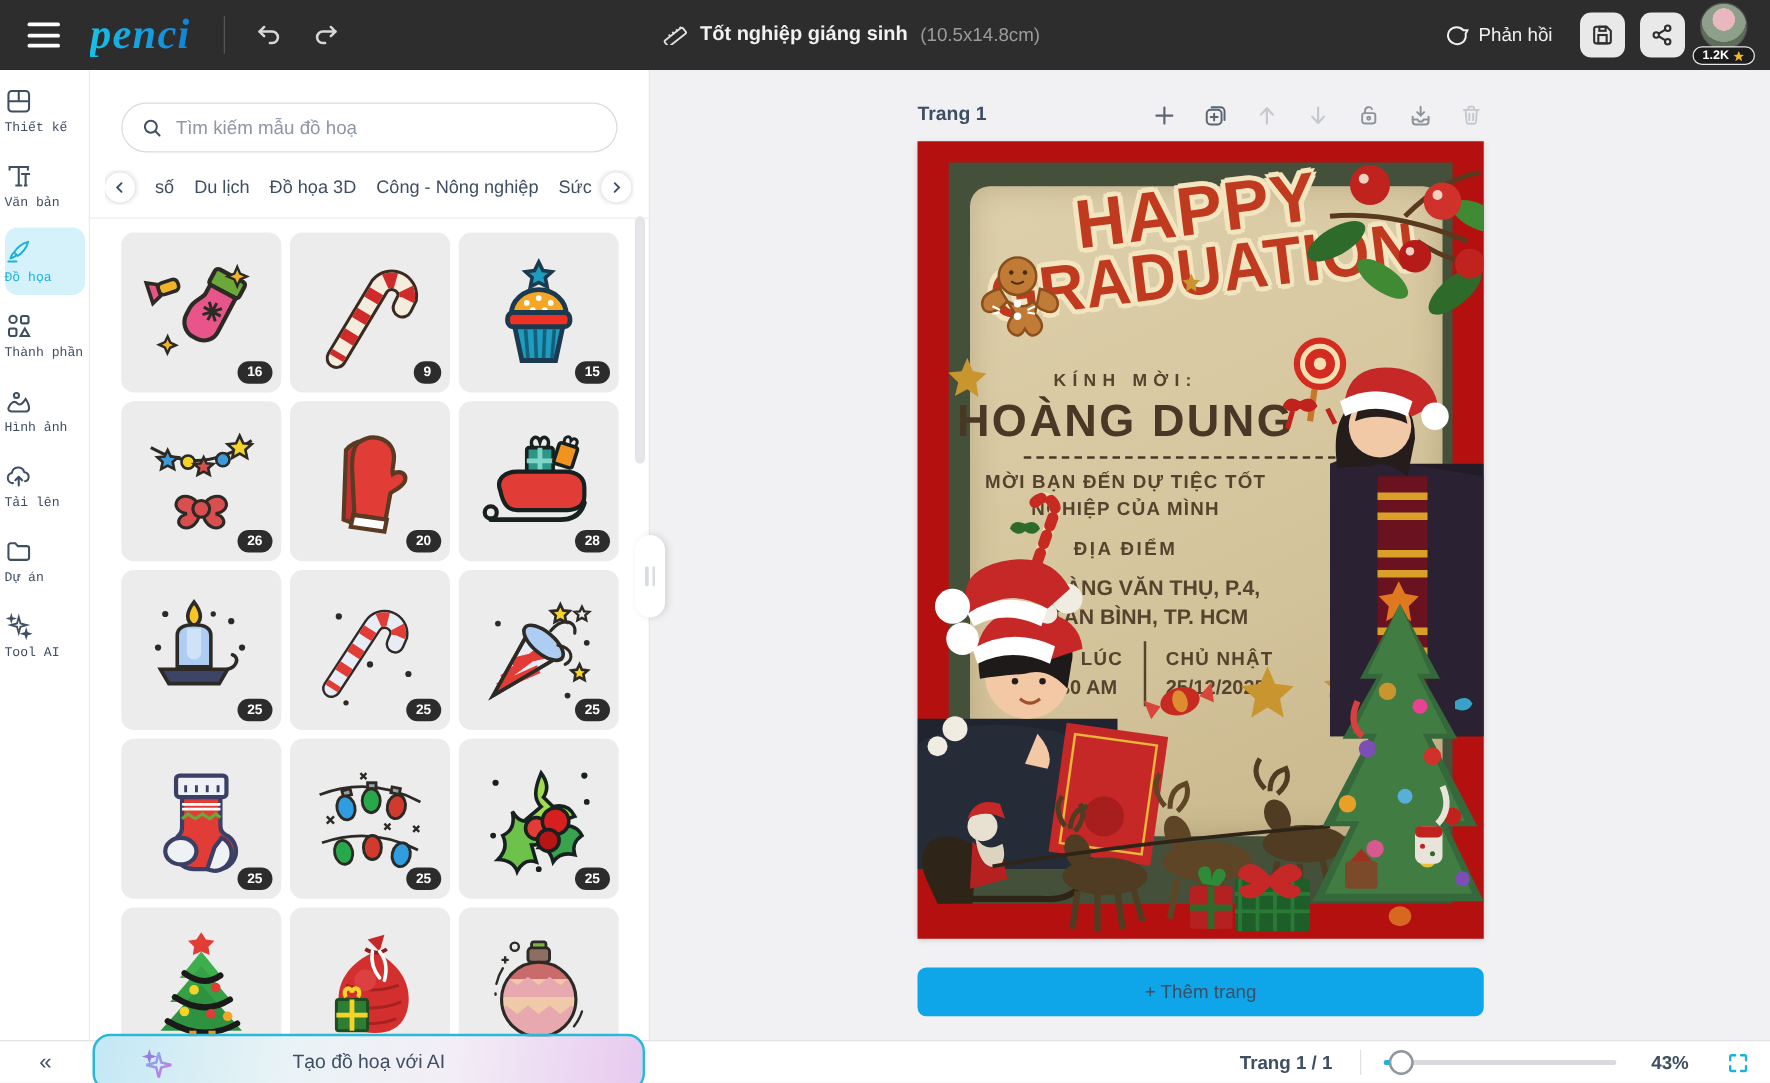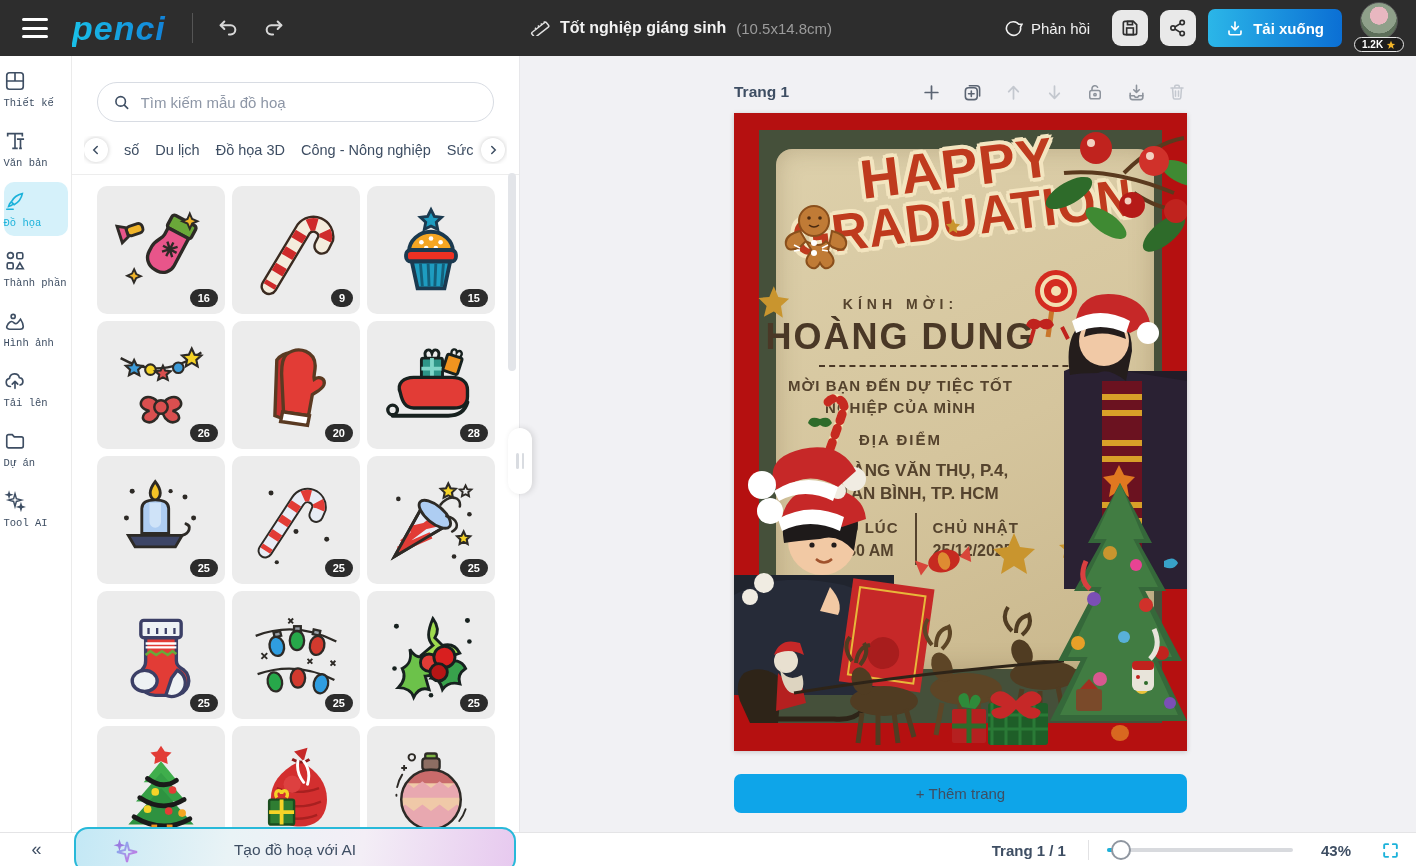--- a/index.html
+++ b/index.html
@@ -3,21 +3,21 @@
 <meta charset="utf-8">
 <style>
   * { margin:0; padding:0; box-sizing:border-box; }
   html,body { width:1416px; height:866px; overflow:hidden; font-family:"Liberation Sans",sans-serif; background:#f1f1f4; }
 
   
   .topbar { position:absolute; left:0; top:0; width:1416px; height:56px; background:#2d2d2d; display:flex; align-items:center; z-index:50; }
   .hamburger { width:26px; height:20px; margin-left:22px; display:flex; flex-direction:column; justify-content:space-between; cursor:pointer; }
   .hamburger span { display:block; height:3px; border-radius:2px; background:#fff; }
   .logo { margin-left:24px; font-size:34px; font-weight:bold; font-style:italic; letter-spacing:1px;
-          background:linear-gradient(90deg,#19c0e8,#1282d8); -webkit-background-clip:text; background-clip:text; color:transparent; }
+          background:linear-gradient(90deg,#19c0e8,#1282d8); -webkit-background-clip:text; background-clip:text; color:transparent;font-family:Liberation Serif, serif; }
   .tb-divider { width:1px; height:30px; background:#555; margin:0 18px 0 26px; }
   .tb-icon-btn { width:34px; height:34px; display:flex; align-items:center; justify-content:center; margin-right:12px; cursor:pointer; border-radius:6px; }
   .tb-icon-btn svg { stroke:#d8d8d8; }
   .doc-title-group { position:absolute; left:530px; top:0; height:56px; display:flex; align-items:center; gap:10px; }
   .doc-title { color:#f2f2f2; font-size:16px; font-weight:bold;text-align:center; }
   .doc-dims { color:#9b9b9b; font-size:15px;text-align:center; }
   .tb-right { position:absolute; right:0; top:0; height:56px; display:flex; align-items:center; }
   .feedback { display:flex; align-items:center; gap:8px; color:#f0f0f0; font-size:15px; font-weight:normal; margin-right:22px; cursor:pointer; }
   .sq-btn { width:36px; height:36px; border-radius:9px; background:#e9e9e9; display:flex; align-items:center; justify-content:center; margin-right:12px; cursor:pointer; }
   .download-btn { height:38px; padding:0 18px; border-radius:7px; background:linear-gradient(90deg,#2bb6e8,#0b6fd4); color:#fff; font-size:15px; font-weight:bold; display:flex; align-items:center; gap:9px; cursor:pointer; margin-right:18px; }
@@ -152,27 +152,20 @@
           <rect x="9" y="4" width="6" height="4"></rect>
         </svg>
     </div>
     <div class="sq-btn">
       <svg width="20" height="20" viewBox="0 0 24 24" fill="none" stroke="#2f2f2f" stroke-width="2">
           <circle cx="6" cy="12" r="2.6"></circle>
           <circle cx="17" cy="5.5" r="2.6"></circle>
           <circle cx="17" cy="18.5" r="2.6"></circle>
           <path d="M8.3 10.8 L14.7 6.8 M8.3 13.2 L14.7 17.2"></path>
         </svg>
-    </div>
-    <div class="download-btn">
-      <svg width="18" height="18" viewBox="0 0 24 24" fill="none" stroke="#fff" stroke-width="2.2" stroke-linecap="round" stroke-linejoin="round">
-          <path d="M12 4 v10 M7.5 10 L12 14.5 L16.5 10"></path>
-          <path d="M4 16 v3 a2 2 0 0 0 2 2 h12 a2 2 0 0 0 2-2 v-3"></path>
-        </svg>
-      <span>Tải xuống</span>
     </div>
     <div class="avatar-wrap">
       <div class="avatar"></div>
       <div class="rep-badge">
         <span>1.2K</span>
         <svg width="10" height="10" viewBox="0 0 24 24">
             <path d="M12 2 L15 9 L22 9.5 L16.5 14 L18.5 21.5 L12 17 L5.5 21.5 L7.5 14 L2 9.5 L9 9 Z" fill="#f0b429"></path>
           </svg>
       </div>
     </div>

